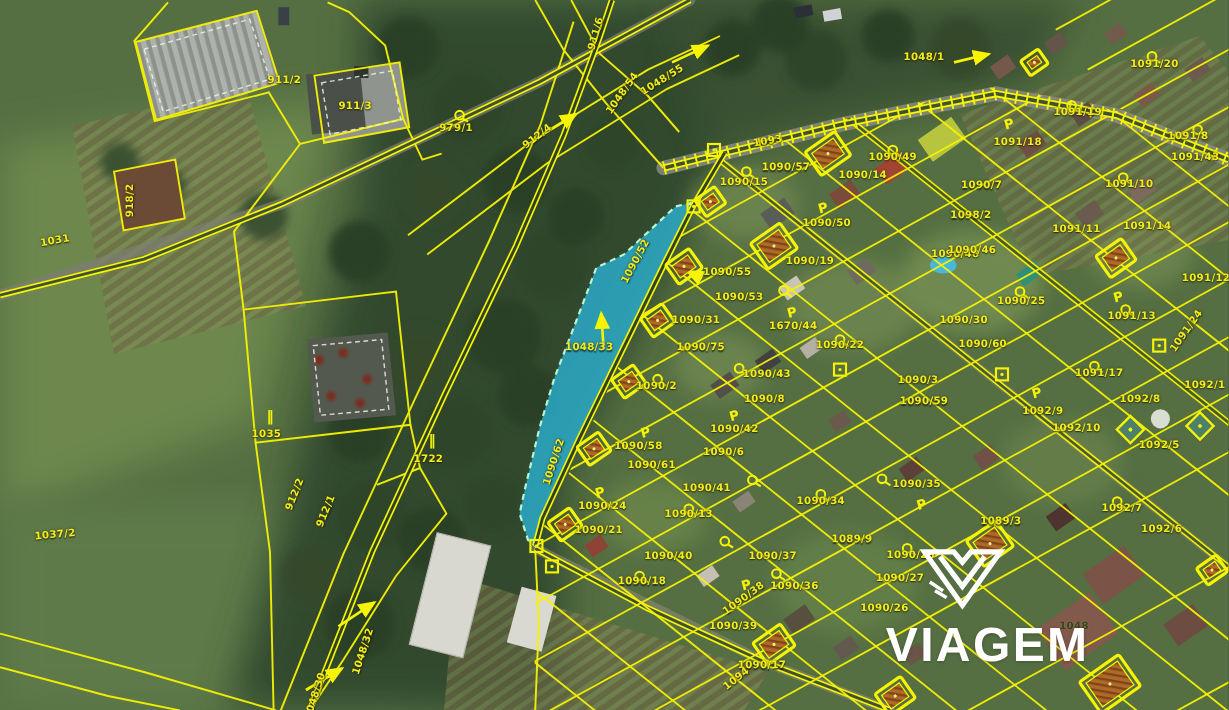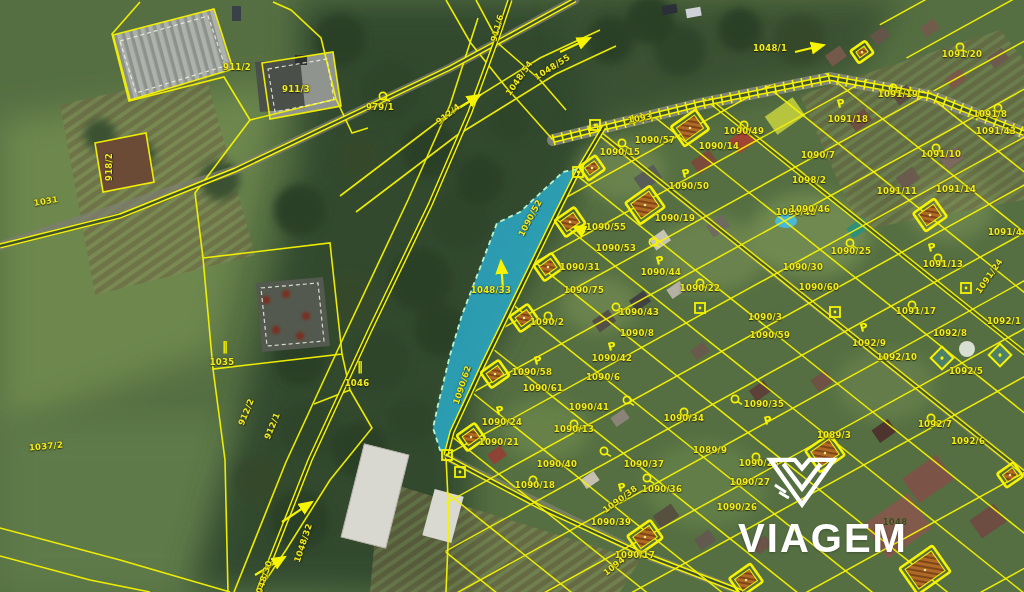--- a/index.html
+++ b/index.html
@@ -509,21 +509,21 @@
       <div class="lbl" style="left: 620px; top: 152px; transform: translate(-50%, -50%) rotate(0deg);">1090/15</div>
       <div class="lbl" style="left: 719px; top: 146px; transform: translate(-50%, -50%) rotate(0deg);">1090/14</div>
       <div class="lbl" style="left: 744px; top: 131px; transform: translate(-50%, -50%) rotate(0deg);">1090/49</div>
       <div class="lbl" style="left: 689px; top: 186px; transform: translate(-50%, -50%) rotate(0deg);">1090/50</div>
       <div class="lbl" style="left: 789px; top: 180px; transform: translate(-50%, -50%) rotate(0deg); padding-left: 40px;">1098/2</div>
       <div class="lbl" style="left: 675px; top: 218px; transform: translate(-50%, -50%) rotate(0deg);">1090/19</div>
       <div class="lbl" style="left: 796px; top: 212px; transform: translate(-50%, -50%) rotate(0deg);">1090/48</div>
       <div class="lbl" style="left: 606px; top: 227px; transform: translate(-50%, -50%) rotate(0deg);">1090/55</div>
       <div class="lbl" style="left: 616px; top: 248px; transform: translate(-50%, -50%) rotate(0deg);">1090/53</div>
       <div class="lbl" style="left: 580px; top: 267px; transform: translate(-50%, -50%) rotate(0deg);">1090/31</div>
-      <div class="lbl" style="left: 661px; top: 272px; transform: translate(-50%, -50%) rotate(0deg);">1090/44</div>
+      <div class="lbl" style="left: 661px; top: 272px; transform: translate(-50%, -50%) rotate(0deg);">1670/44</div>
       <div class="lbl" style="left: 700px; top: 288px; transform: translate(-50%, -50%) rotate(0deg);">1090/22</div>
       <div class="lbl" style="left: 584px; top: 290px; transform: translate(-50%, -50%) rotate(0deg);">1090/75</div>
       <div class="lbl" style="left: 639px; top: 312px; transform: translate(-50%, -50%) rotate(0deg);">1090/43</div>
       <div class="lbl" style="left: 637px; top: 333px; transform: translate(-50%, -50%) rotate(0deg);">1090/8</div>
       <div class="lbl" style="left: 547px; top: 322px; transform: translate(-50%, -50%) rotate(0deg);">1090/2</div>
       <div class="lbl" style="left: 612px; top: 358px; transform: translate(-50%, -50%) rotate(0deg);">1090/42</div>
       <div class="lbl" style="left: 603px; top: 377px; transform: translate(-50%, -50%) rotate(0deg);">1090/6</div>
       <div class="lbl" style="left: 532px; top: 372px; transform: translate(-50%, -50%) rotate(0deg);">1090/58</div>
       <div class="lbl" style="left: 515px; top: 388px; transform: translate(-50%, -50%) rotate(0deg); margin-left: 28px;">1090/61</div>
       <div class="lbl" style="left: 530px; top: 218px; transform: translate(-50%, -50%) rotate(-62deg);">1090/52</div>
@@ -562,24 +562,24 @@
       <div class="lbl" style="left: 897px; top: 357px; transform: translate(-50%, -50%) rotate(0deg);">1092/10</div>
       <div class="lbl" style="left: 966px; top: 371px; transform: translate(-50%, -50%) rotate(0deg);">1092/5</div>
       <div class="lbl" style="left: 962px; top: 54px; transform: translate(-50%, -50%) rotate(0deg);">1091/20</div>
       <div class="lbl" style="left: 898px; top: 94px; transform: translate(-50%, -50%) rotate(0deg);">1091/19</div>
       <div class="lbl" style="left: 848px; top: 119px; transform: translate(-50%, -50%) rotate(0deg);">1091/18</div>
       <div class="lbl" style="left: 990px; top: 114px; transform: translate(-50%, -50%) rotate(0deg);">1091/8</div>
       <div class="lbl" style="left: 996px; top: 131px; transform: translate(-50%, -50%) rotate(0deg);">1091/43</div>
       <div class="lbl" style="left: 941px; top: 154px; transform: translate(-50%, -50%) rotate(0deg);">1091/10</div>
       <div class="lbl" style="left: 897px; top: 191px; transform: translate(-50%, -50%) rotate(0deg);">1091/11</div>
       <div class="lbl" style="left: 956px; top: 189px; transform: translate(-50%, -50%) rotate(0deg);">1091/14</div>
-      <div class="lbl" style="left: 1005px; top: 232px; transform: translate(-50%, -50%) rotate(0deg);">1091/4</div>
+      <div class="lbl" style="left: 1005px; top: 232px; transform: translate(-50%, -50%) rotate(0deg);">1091/12</div>
       <div class="lbl" style="left: 818px; top: 155px; transform: translate(-50%, -50%) rotate(0deg);">1090/7</div>
       <div class="lbl" style="left: 222px; top: 362px; transform: translate(-50%, -50%) rotate(0deg);">1035</div>
-      <div class="lbl" style="left: 357px; top: 383px; transform: translate(-50%, -50%) rotate(0deg);">1046</div>
+      <div class="lbl" style="left: 357px; top: 383px; transform: translate(-50%, -50%) rotate(0deg);">1722</div>
       <div class="lbl" style="left: 46px; top: 446px; transform: translate(-50%, -50%) rotate(-5deg);">1037/2</div>
       <div class="lbl" style="left: 246px; top: 412px; transform: translate(-50%, -50%) rotate(-68deg);">912/2</div>
       <div class="lbl" style="left: 272px; top: 426px; transform: translate(-50%, -50%) rotate(-68deg);">912/1</div>
       <div class="lbl" style="left: 303px; top: 543px; transform: translate(-50%, -50%) rotate(-72deg);">1048/32</div>
       <div class="lbl" style="left: 263px; top: 580px; transform: translate(-50%, -50%) rotate(-72deg);">1048/30</div>
       <div class="lbl" style="left: 736px; top: 404px; transform: translate(-50%, -50%) rotate(0deg); margin-left: 28px;">1090/35</div>
       <div class="lbl" style="left: 765px; top: 317px; transform: translate(-50%, -50%) rotate(0deg);">1090/3</div>
       <div class="lbl" style="left: 770px; top: 335px; transform: translate(-50%, -50%) rotate(0deg);">1090/59</div>
       <div class="lbl" style="left: 614px; top: 566px; transform: translate(-50%, -50%) rotate(-38deg);">1094</div>
     </div>

